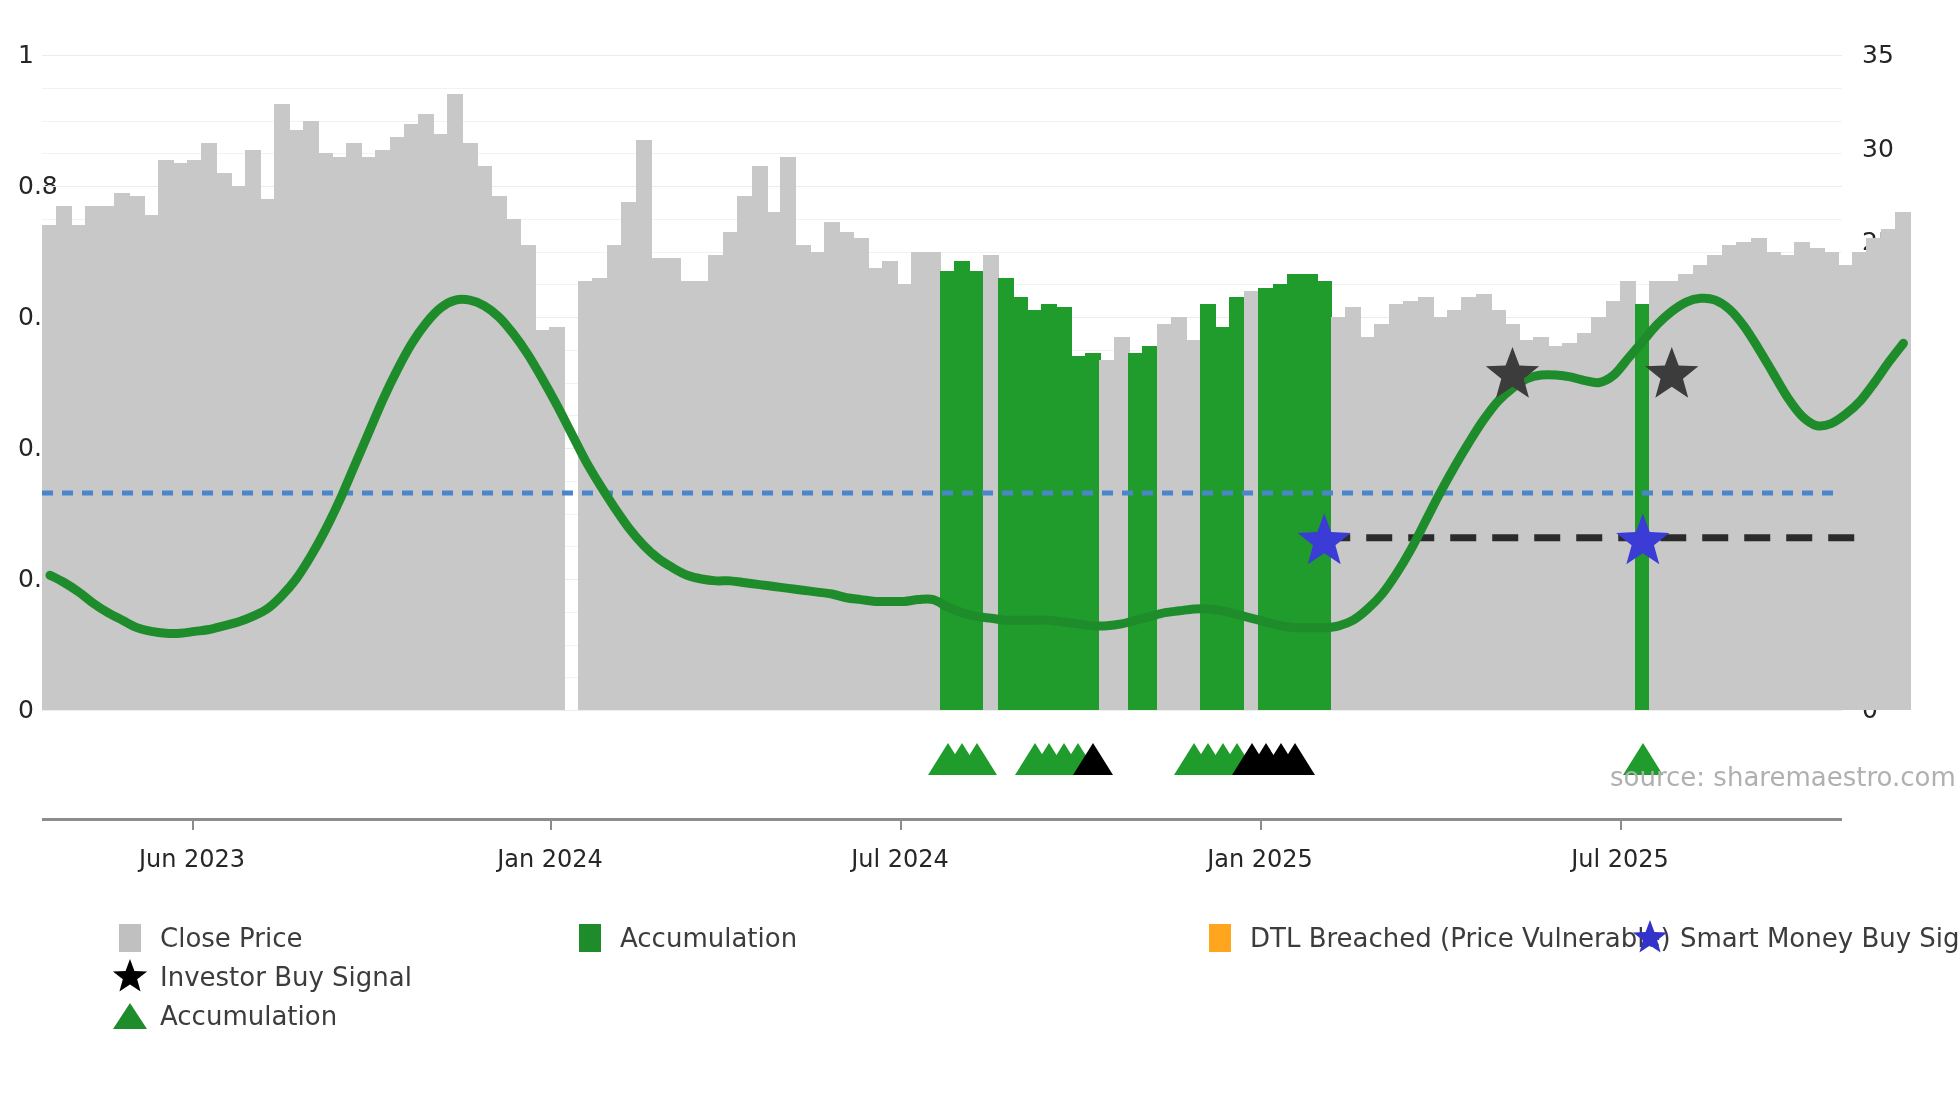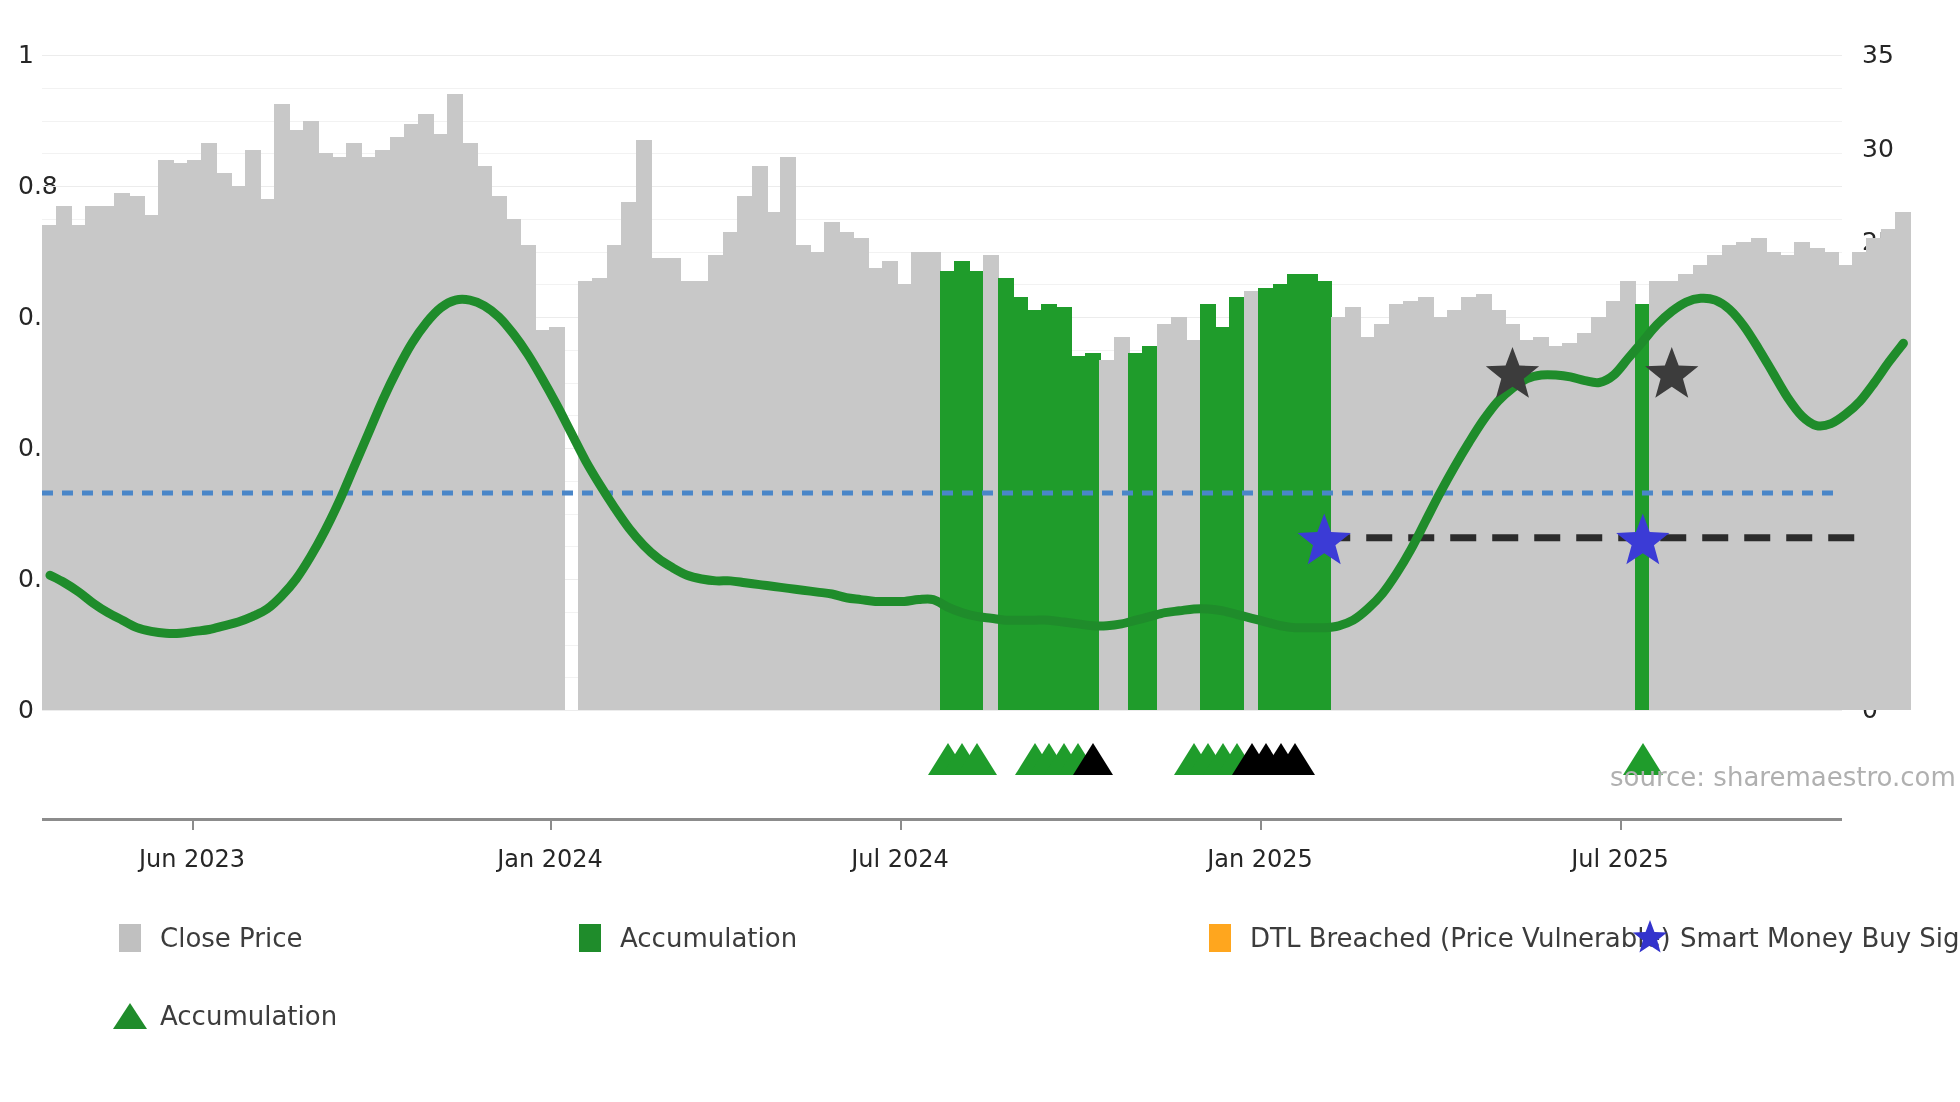--- a/index.html
+++ b/index.html
@@ -286,20 +286,28 @@
         <div class="lg-item" style="position: absolute; left: 1520px;">
           <span class="lg-mark">
             <svg width="38" height="38" viewBox="0 0 38 38">
               <polygon points="19.00,1.00 23.44,12.88 36.12,13.44 26.19,21.34 29.58,33.56 19.00,26.56 8.42,33.56 11.81,21.34 1.88,13.44 14.56,12.88" fill="#3333cc"></polygon>
             </svg>
           </span>
           <span class="lg-text">Smart Money Buy Signal</span>
         </div>
       </div>
       <div class="lg-row" style="position: relative; height: 39px;">
+        <div class="lg-item" style="position: absolute; left: 0px;">
+          <span class="lg-mark">
+            <svg width="38" height="38" viewBox="0 0 38 38">
+              <polygon points="19.00,1.00 23.44,12.88 36.12,13.44 26.19,21.34 29.58,33.56 19.00,26.56 8.42,33.56 11.81,21.34 1.88,13.44 14.56,12.88" fill="#000000"></polygon>
+            </svg>
+          </span>
+          <span class="lg-text">Investor Buy Signal</span>
+        </div>
       </div>
       <div class="lg-row" style="position: relative; height: 39px;">
         <div class="lg-item" style="position: absolute; left: 0px;">
           <span class="lg-mark">
             <span style="width: 0px; height: 0px; border-left: 17px solid transparent; border-right: 17px solid transparent; border-bottom: 26px solid rgb(31, 140, 43); display: block;"></span>
           </span>
           <span class="lg-text">Accumulation</span>
         </div>
       </div>
     </div>

